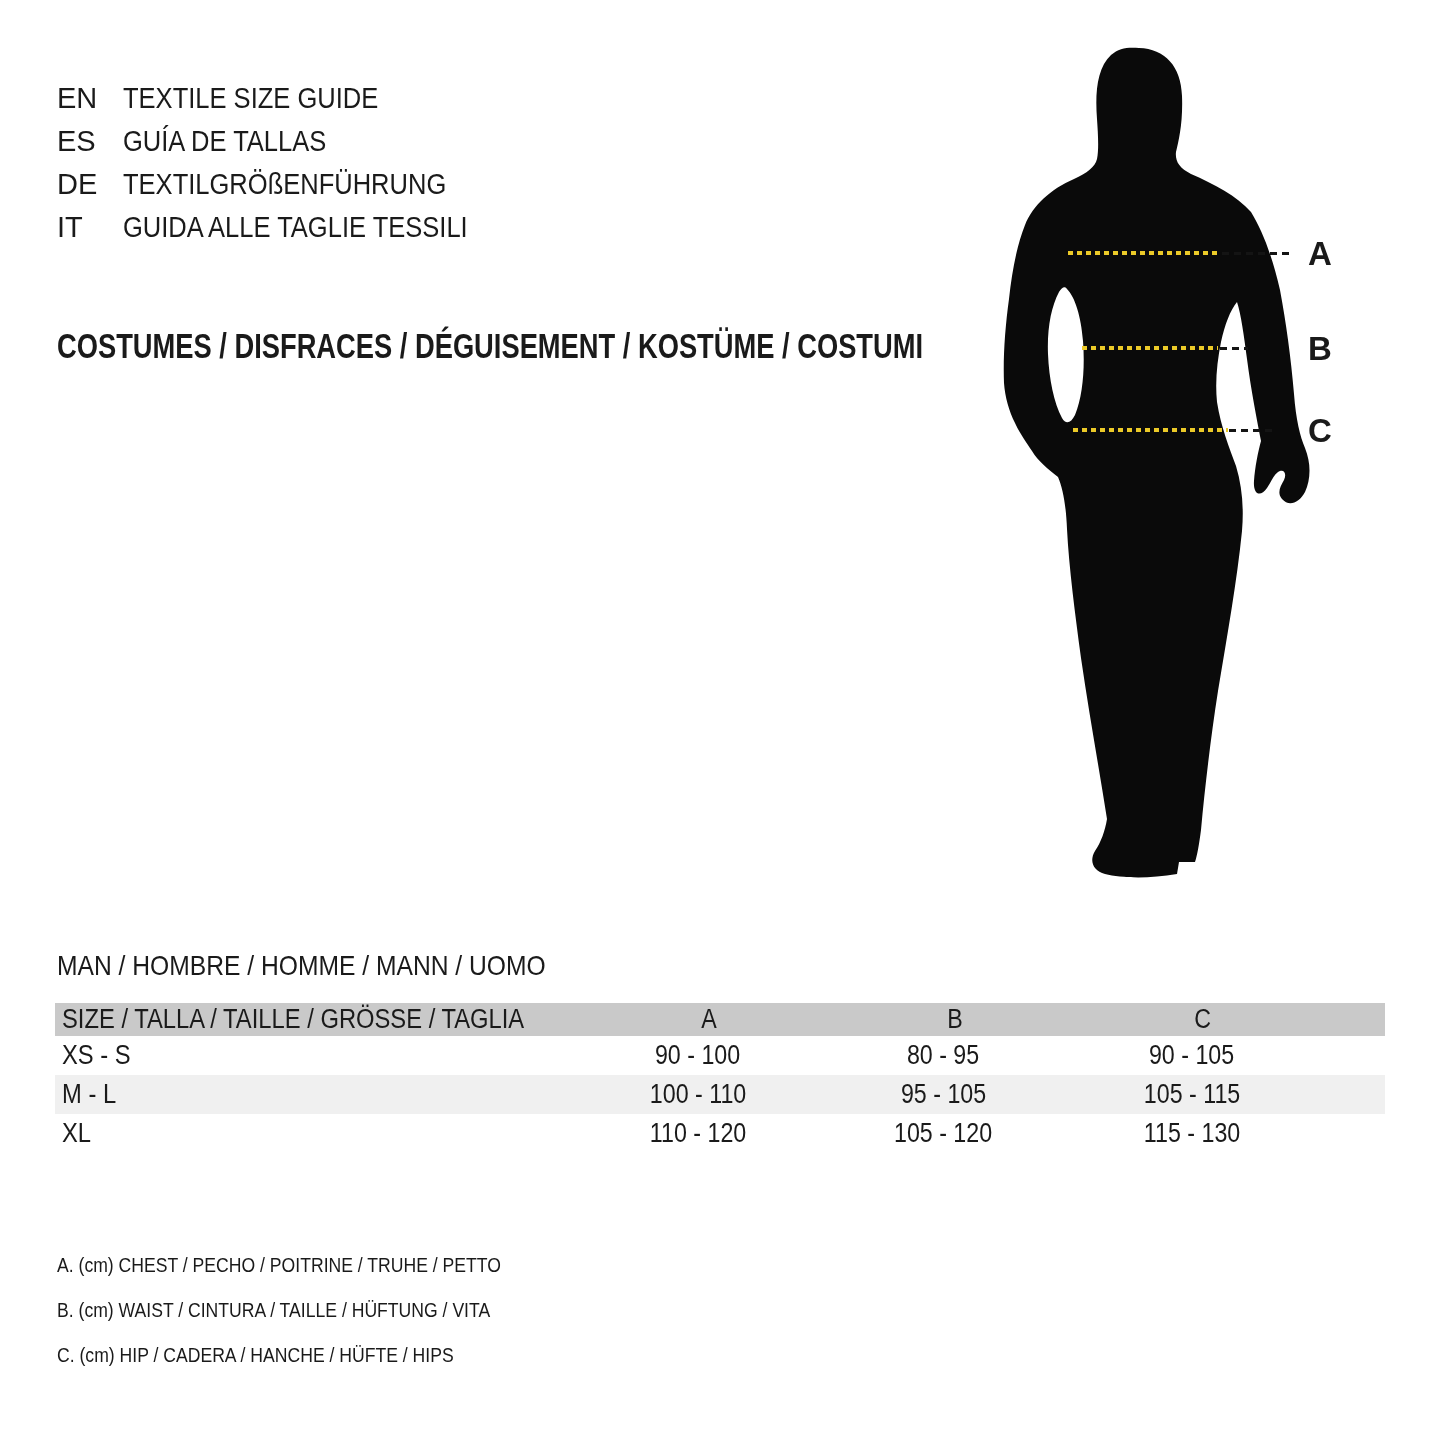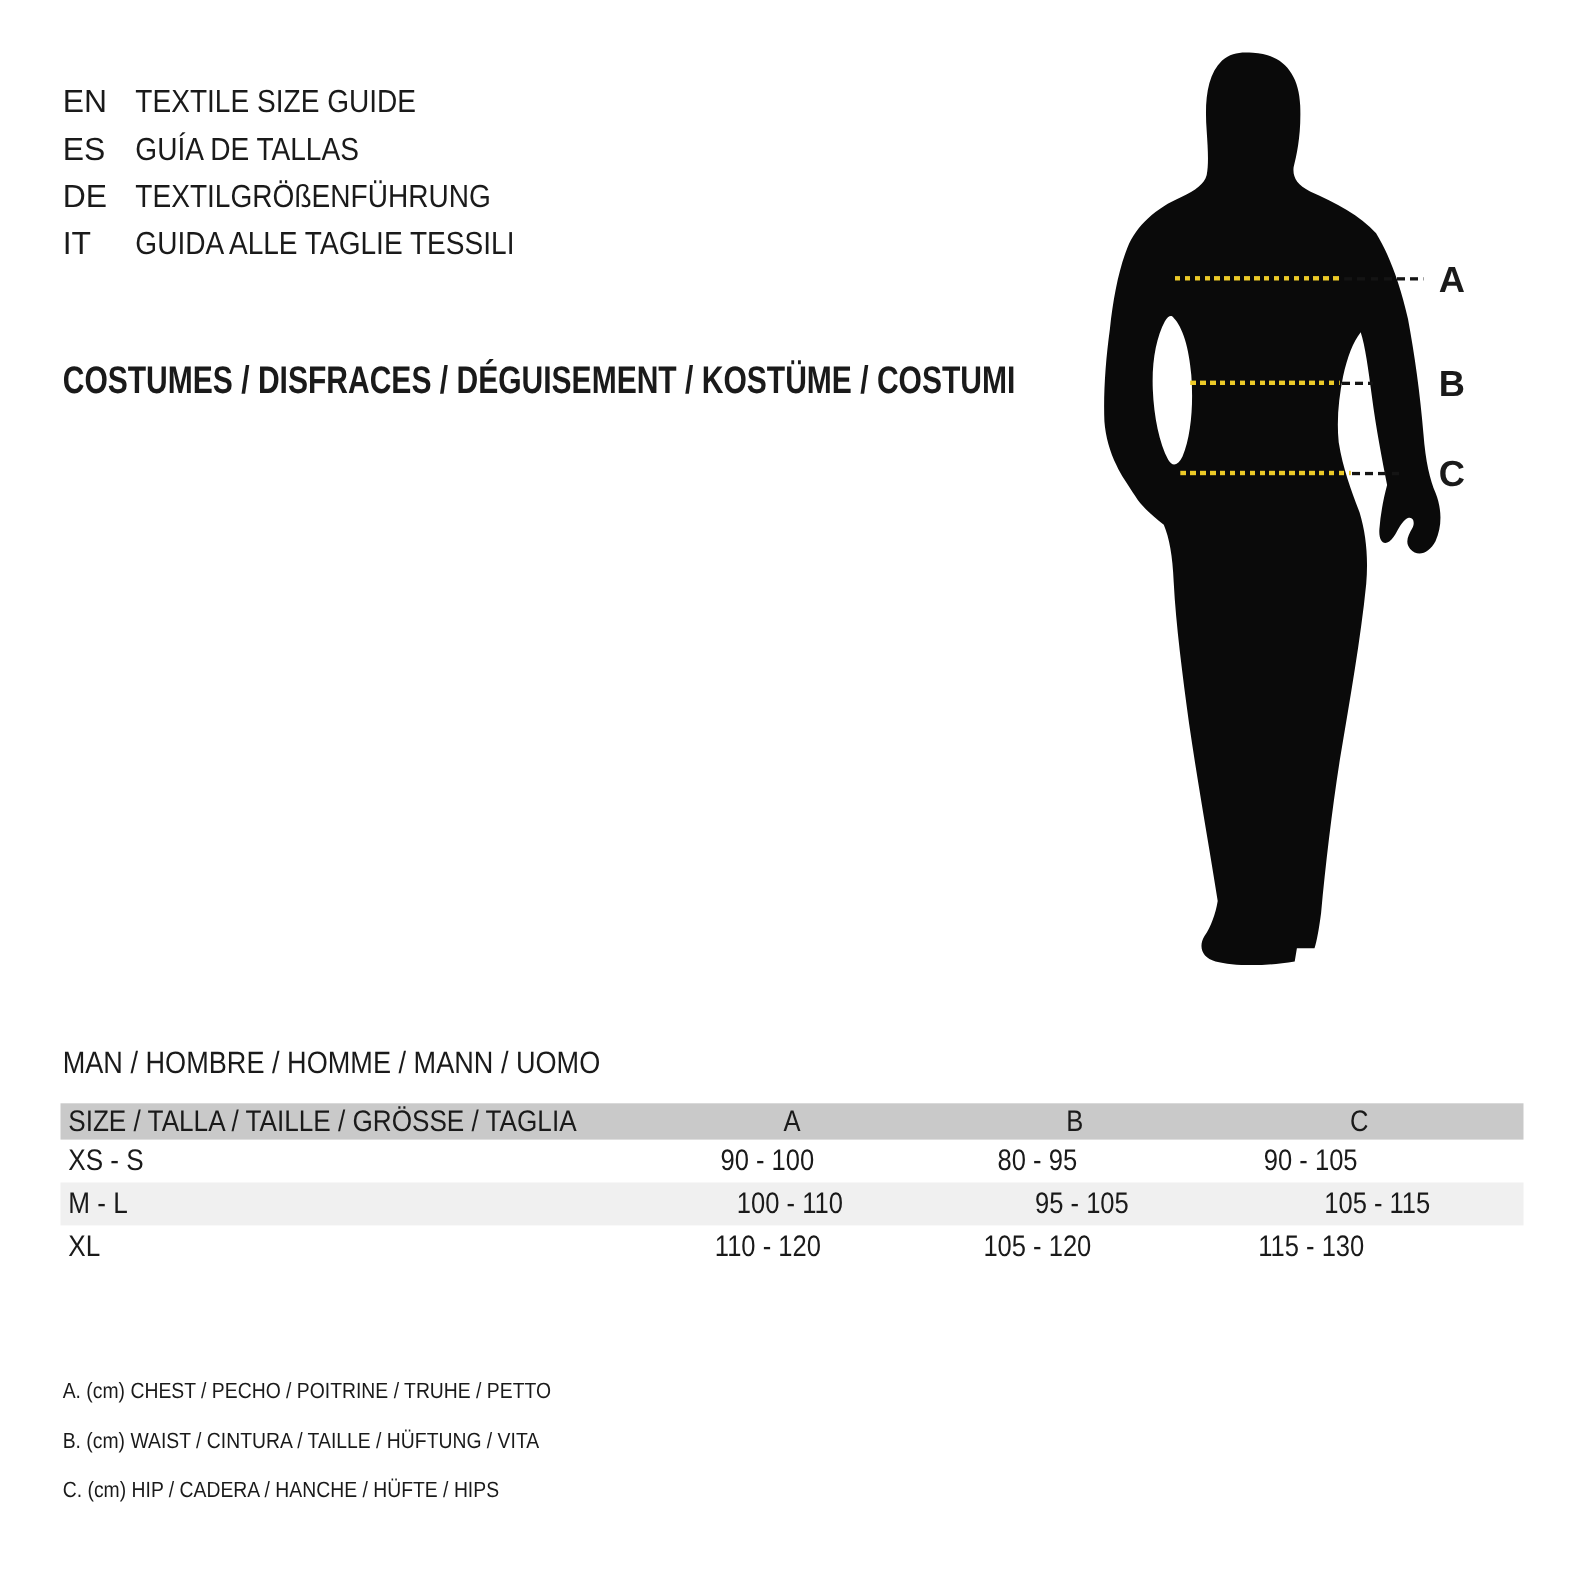--- a/index.html
+++ b/index.html
@@ -15,41 +15,41 @@
     width:1445px;height:1445px;position:relative;background:#ffffff;
     font-family:"Liberation Sans","DejaVu Sans",sans-serif;color:var(--text);
     overflow:hidden;
   }
   .abs{position:absolute;}
   .cond{display:inline-block;transform:scaleX(0.88);transform-origin:0 50%;white-space:nowrap;}
   .cond-c{display:inline-block;transform:scaleX(0.86);transform-origin:50% 50%;white-space:nowrap;}
 
   
   .lang-block{left:57px;top:72px;}
-  .lang-row{display:flex;height:43px;align-items:center;font-size:29px;}
+  .lang-row{display:flex;height:43px;align-items:flex-end;font-size:29px;}
   .lang-code{width:66px;flex:0 0 66px;}
 
   
   .category{left:57px;top:326px;font-size:35px;font-weight:bold;line-height:40px;}
   .category .cond{transform:scaleX(0.78);}
 
   
   .figure-svg{left:990px;top:40px;width:330px;height:850px;}
   .dotline{position:absolute;height:4px;
     background:repeating-linear-gradient(90deg,var(--measure_dot) 0 5px,transparent 5px 9px);}
   .dashline{position:absolute;height:3px;
     background:repeating-linear-gradient(90deg,var(--measure_dash) 0 7px,transparent 7px 12px);}
   .mlabel{position:absolute;left:1308px;width:34px;font-size:33px;font-weight:bold;line-height:33px;}
 
   
   .gender-label{left:57px;top:950px;font-size:28px;}
   .size-table{left:55px;top:1003px;width:1330px;font-size:27px;}
   .t-row{display:flex;align-items:center;height:39px;}
-  .t-row.t-head{height:33px;background:var(--table_header_bg);gap:11px;}
-  .t-row.alt{background:var(--table_alt_bg);gap:20px;}
+  .t-row.t-head{height:33px;background:var(--table_header_bg);}
+  .t-row.alt{background:var(--table_alt_bg);}
   .c1{flex:0 0 521px;padding-left:7px;box-sizing:border-box;text-align:left;}
   .c2{flex:0 0 244px;text-align:center;}
   .c3{flex:0 0 247px;text-align:center;}
   .c4{flex:0 0 250px;text-align:center;}
 
   
   .legend{left:57px;top:1243px;font-size:20px;}
   .legend-row{height:45px;display:flex;align-items:center;}
 </style>
 </head>

